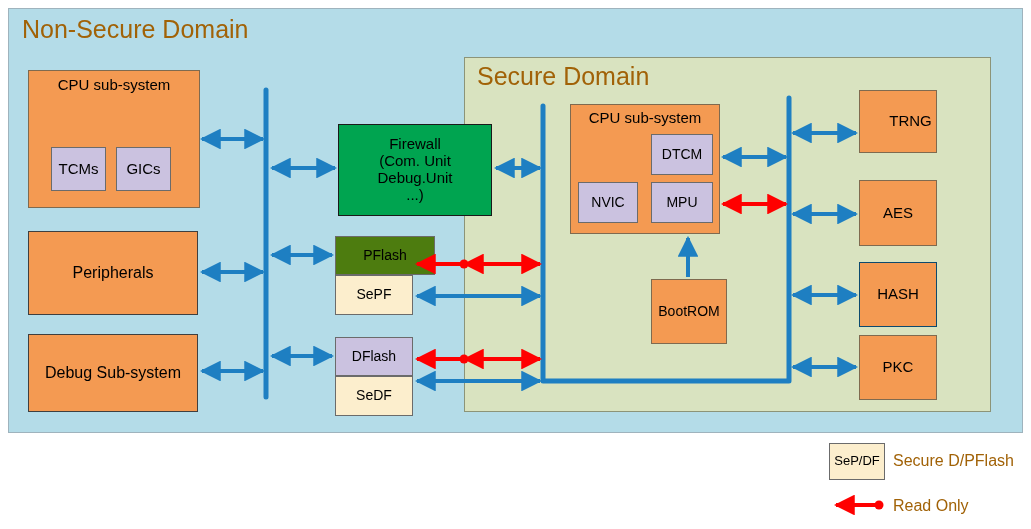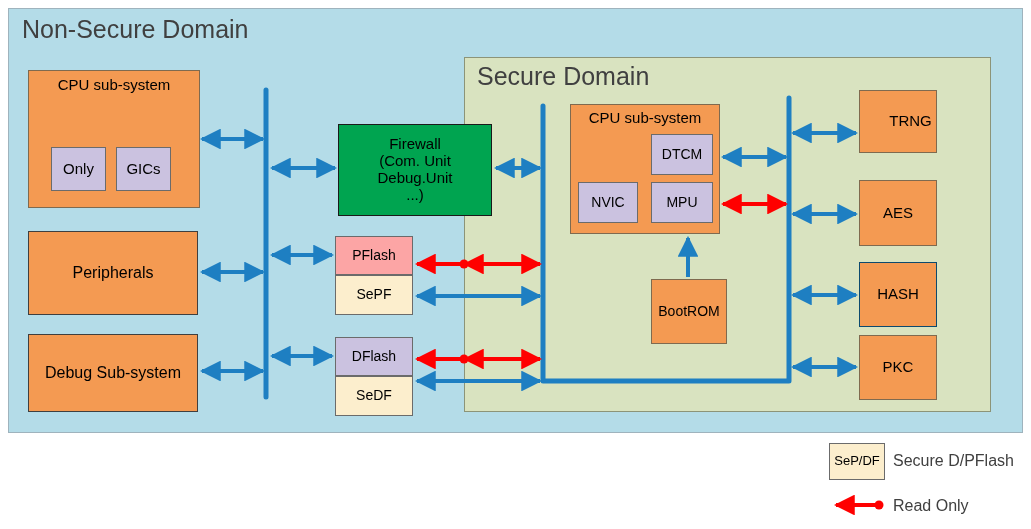--- a/index.html
+++ b/index.html
@@ -27,21 +27,21 @@
     box-sizing: border-box;
     display: flex;
     align-items: center;
     justify-content: center;
     text-align: center;
     color: #000000;
     line-height: 1.12;
   }
   .domain-label {
     position: absolute;
-    color: #404040;
+    color: #a16207;
     white-space: nowrap;
   }
   .dom-outer {
     position: absolute;
     box-sizing: border-box;
   }
 </style>
 </head>
 <body>
 
@@ -51,42 +51,42 @@
 
   <div class="dom-outer" style="left:464px; top:57px; width:527px; height:355px; background:#d9e3c0; border:1px solid #8c9478;"></div>
 
   <div class="domain-label" style="left:22px; top:15px; font-size:25px;">Non-Secure Domain</div>
   <div class="domain-label" style="left:477px; top:62px; font-size:25px;">Secure Domain</div>
 
   <div class="box" style="left:28px; top:70px; width:172px; height:138px; background:#f49a52; border:1px solid #7f6a4f; align-items:flex-start; justify-content:center;">
     <span style="font-size:15px; margin-top:6px;">CPU sub-system</span>
   </div>
   <div class="box" style="left:51px; top:147px; width:55px; height:44px; background:#cbc2e0; border:1px solid #6b6b6b;">
-    <span style="font-size:15px;">Only</span>
+    <span style="font-size:15px;">TCMs</span>
   </div>
   <div class="box" style="left:116px; top:147px; width:55px; height:44px; background:#cbc2e0; border:1px solid #6b6b6b;">
     <span style="font-size:15px;">GICs</span>
   </div>
 
   <div class="box" style="left:28px; top:231px; width:170px; height:84px; background:#f49a52; border:1px solid #3f3f3f;">
     <span style="font-size:16px;">Peripherals</span>
   </div>
 
   <div class="box" style="left:28px; top:334px; width:170px; height:78px; background:#f49a52; border:1px solid #3f3f3f;">
     <span style="font-size:16px;">Debug Sub-system</span>
   </div>
 
   <div class="box" style="left:338px; top:124px; width:154px; height:92px; background:#00a450; border:1px solid #1a1a1a; flex-direction:column; justify-content:center;">
     <span style="font-size:15px;">Firewall</span>
     <span style="font-size:15px;">(Com. Unit</span>
     <span style="font-size:15px;">Debug.Unit</span>
     <span style="font-size:15px;">...)</span>
   </div>
 
-  <div class="box" style="left:335px; top:236px; width:78px; height:39px; background:#fca5a5; border:1px solid #6b6b6b;">
+  <div class="box" style="left:335px; top:236px; width:100px; height:39px; background:#4d7c0f; border:1px solid #6b6b6b;">
     <span style="font-size:14px;">PFlash</span>
   </div>
   <div class="box" style="left:335px; top:275px; width:78px; height:40px; background:#fceecd; border:1px solid #6b6b6b;">
     <span style="font-size:14px;">SePF</span>
   </div>
 
   <div class="box" style="left:335px; top:337px; width:78px; height:39px; background:#cbc2e0; border:1px solid #6b6b6b;">
     <span style="font-size:14px;">DFlash</span>
   </div>
   <div class="box" style="left:335px; top:376px; width:78px; height:40px; background:#fceecd; border:1px solid #6b6b6b;">

